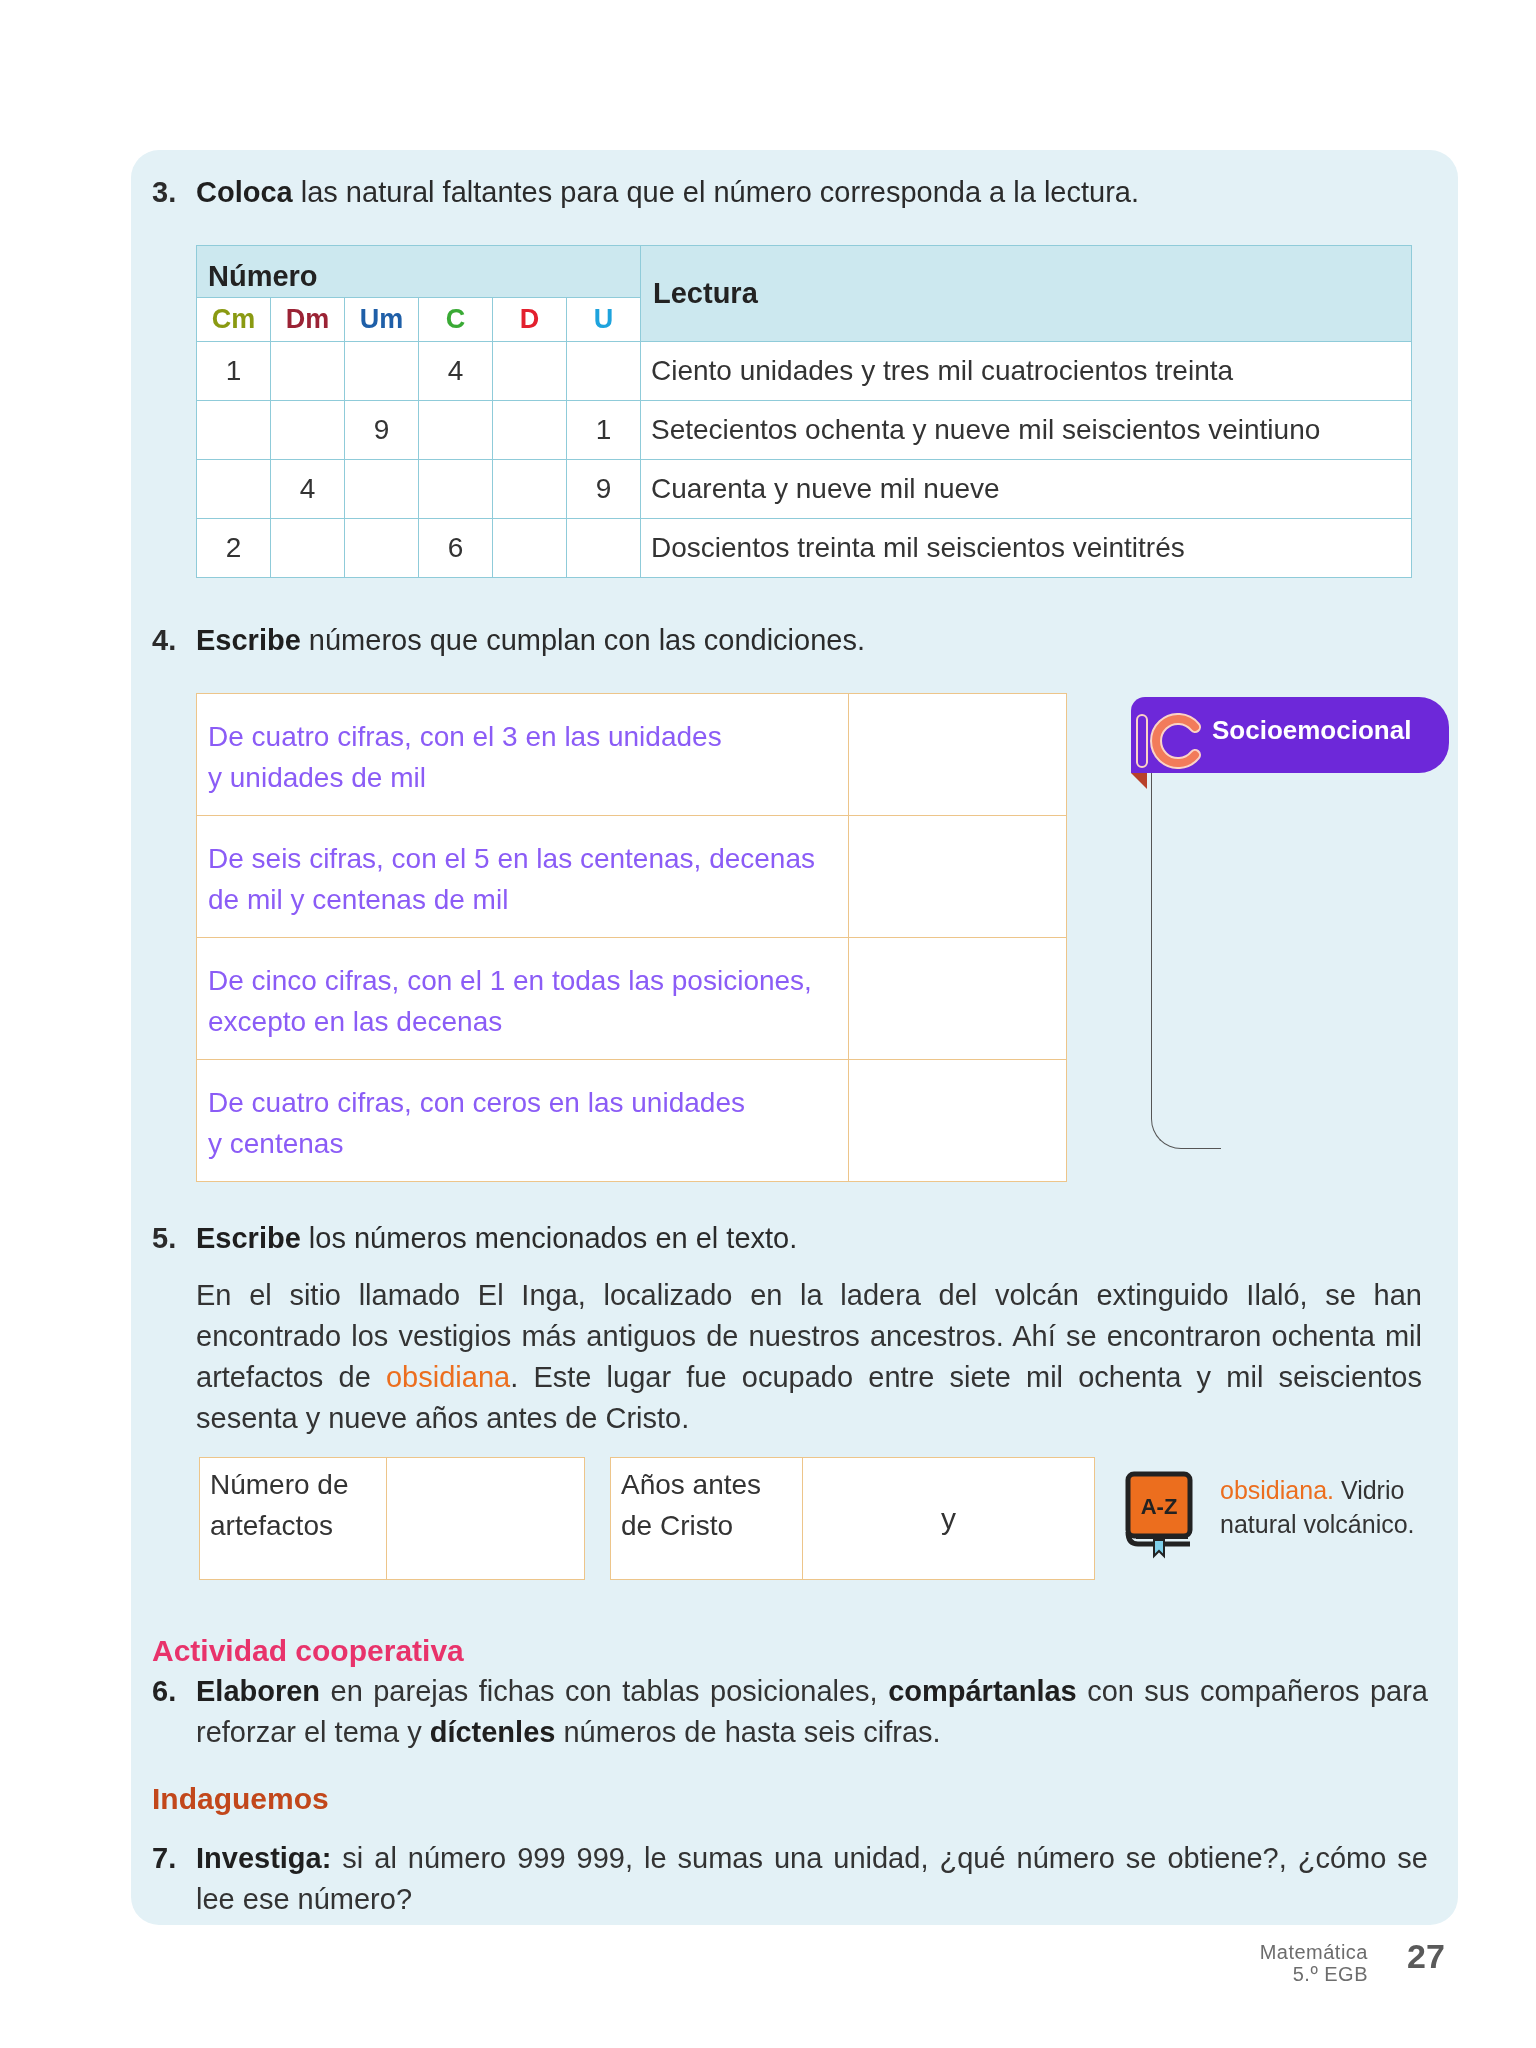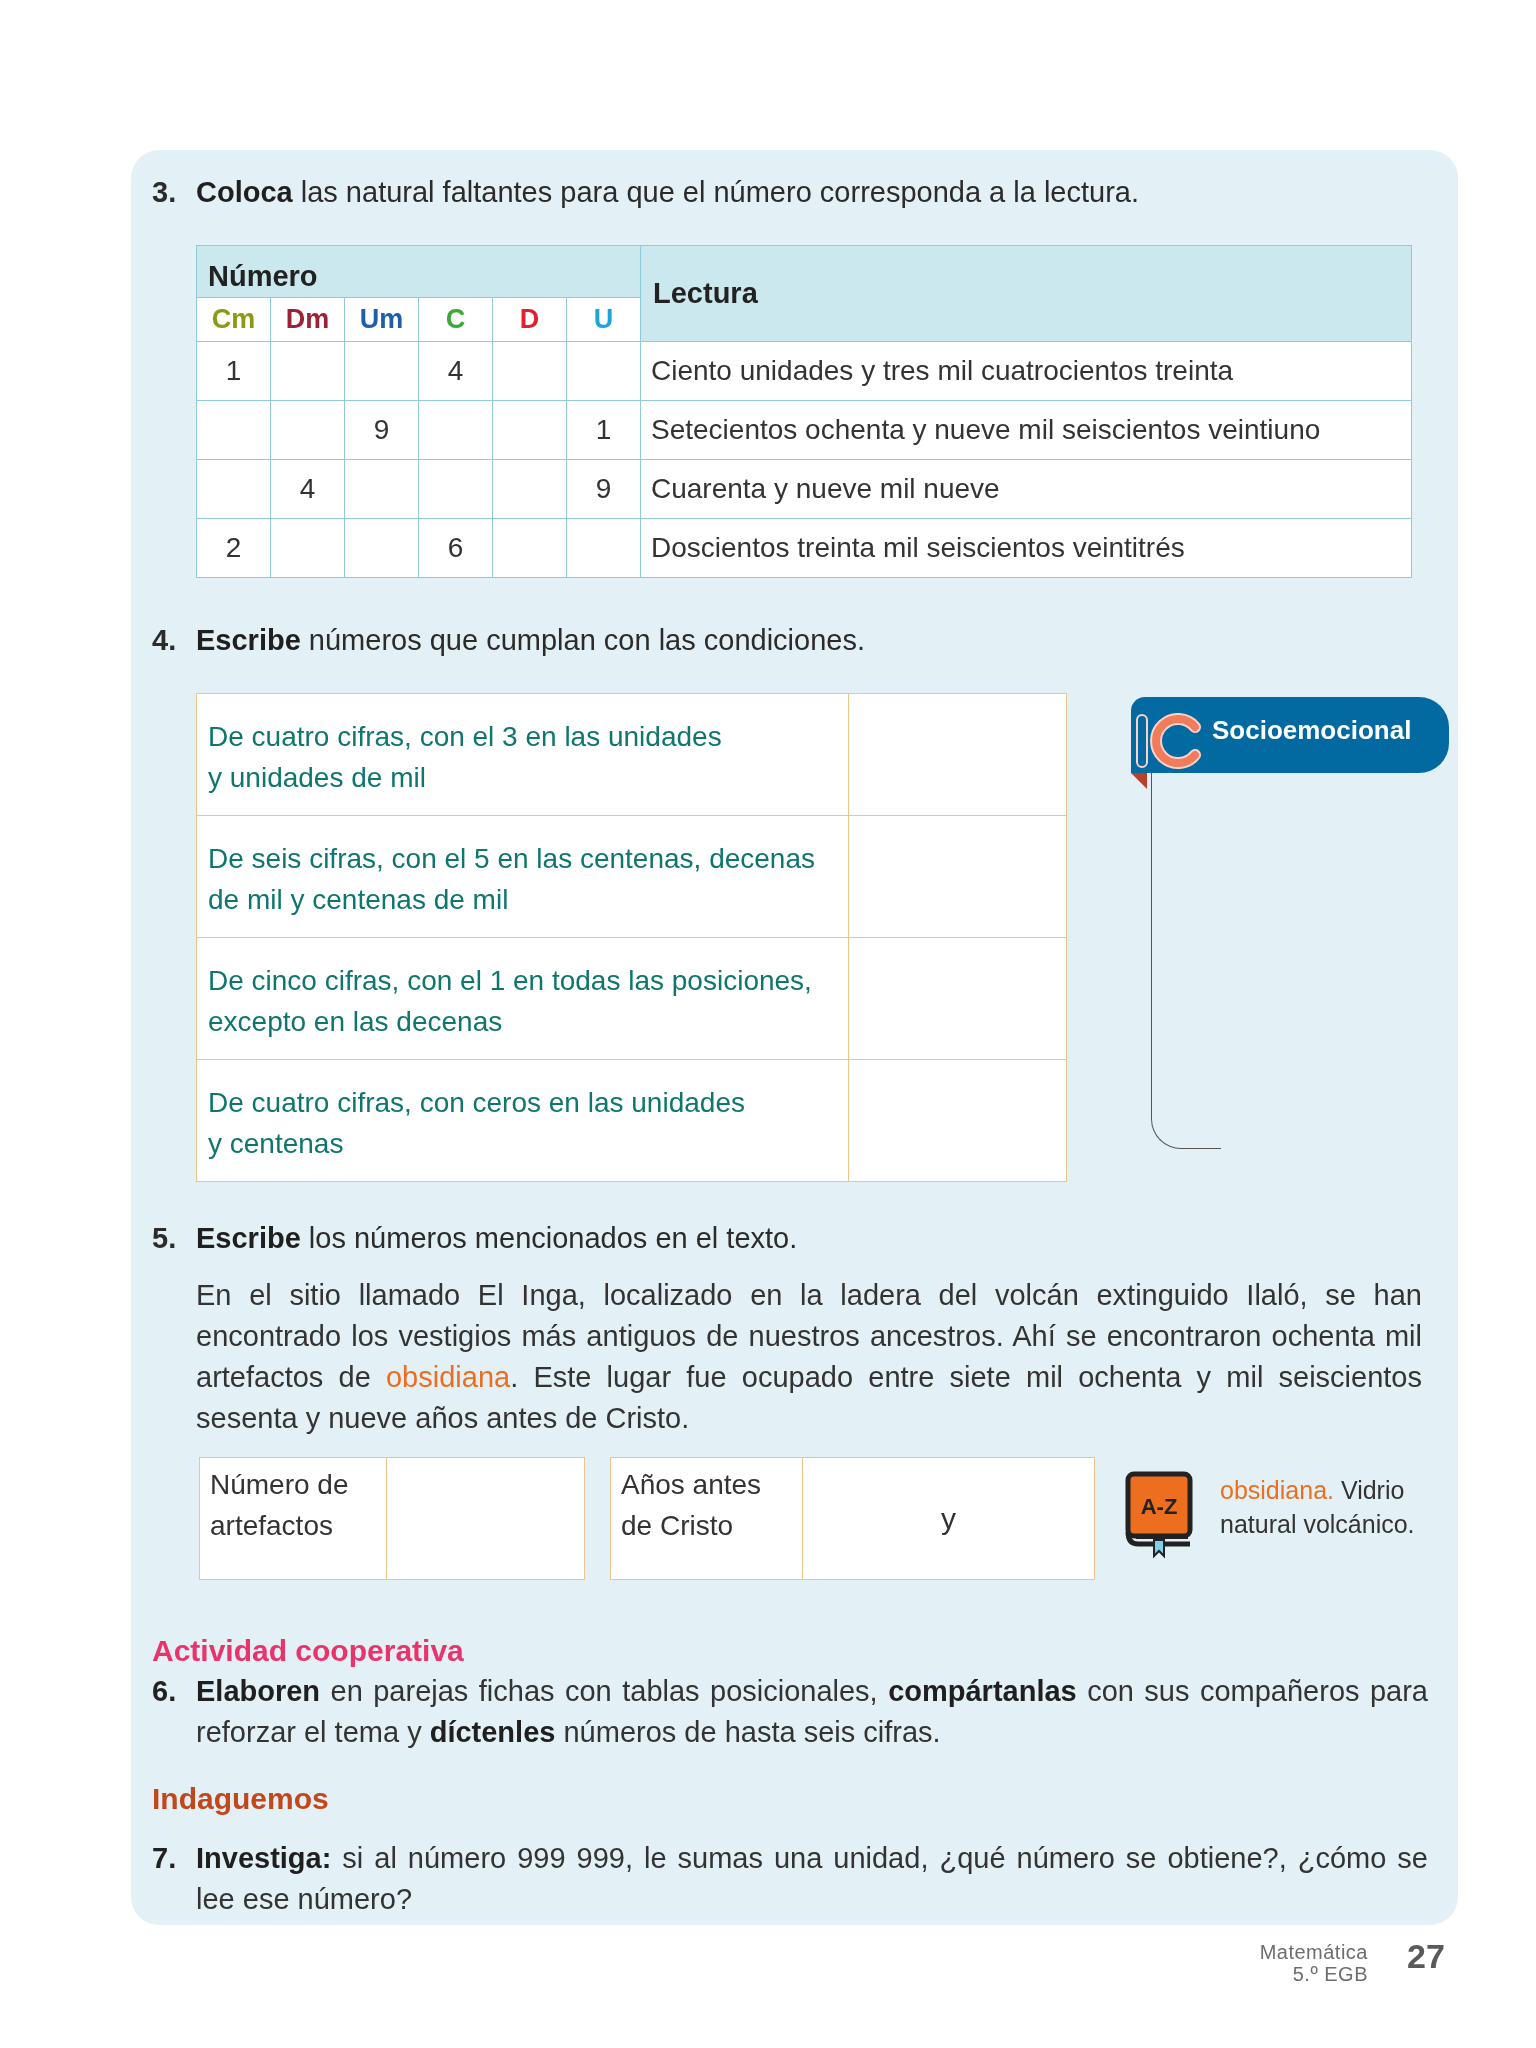--- a/index.html
+++ b/index.html
@@ -23,21 +23,21 @@
   .t3 td, .t3 th { border: 1.5px solid #8fcbd9; }
   .t3 .hdr { background: #cce8ef; }
   .t3 .hdr-numero { height: 52px; text-align: left; padding-left: 11px; font-size: 29px; font-weight: bold; color: #222; vertical-align: bottom; padding-bottom: 4px; border-bottom: 1.5px solid #8fcbd9; }
   .t3 .hdr-lectura { text-align: left; padding-left: 12px; font-size: 29px; font-weight: bold; color: #222; }
   .t3 .pos { background: #ffffff; height: 44px; width: 74px; text-align: center; font-size: 27px; font-weight: bold; }
   .t3 .cell { background: #ffffff; height: 59px; width: 74px; text-align: center; font-size: 28px; color: #333; }
   .t3 .lect { background: #ffffff; text-align: left; padding-left: 10px; font-size: 28px; color: #333; }
 
   
   .t4 { position: absolute; left: 196px; top: 693px; width: 871px; border-collapse: collapse; background: #fff; }
-  .t4 td { border: 1.5px solid #edc58a; height: 122px; font-size: 28px; color: #0f766e; line-height: 41px; }
+  .t4 td { border: 1.5px solid #edc58a; height: 122px; font-size: 28px; color: #8b5cf6; line-height: 41px; }
   .t4 .cond { width: 653px; padding: 4px 12px 0 11px; vertical-align: middle; }
   .t4 .ans { width: 218px; }
 
   
   .socio { position: absolute; left: 1131px; top: 697px; width: 318px; height: 458px; }
   .socio-tab {
     position: absolute; left: 0; top: 0; width: 318px; height: 76px;
     background: #f27b5b; border-radius: 14px 30px 30px 0;
   }
   .socio-logo { position: absolute; left: 4px; top: 16px; width: 70px; height: 56px; }
@@ -179,21 +179,21 @@
         <td class="cond">
           <div>De cuatro cifras, con ceros en las unidades</div>
           <div>y centenas</div>
         </td>
         <td class="ans"></td>
       </tr>
     </tbody>
 </table>
 
 <div class="socio">
-  <div class="socio-tab" style="background: #0369a1;">
+  <div class="socio-tab" style="background: #6d28d9;">
     <svg class="socio-logo" viewBox="0 0 70 56">
       <rect x="2" y="2" width="10" height="52" rx="5" fill="none" stroke="#fbd3c6" stroke-width="2"></rect>
       <path d="M60 14 A22 22 0 1 0 60 42" fill="none" stroke="#fbd3c6" stroke-width="12" stroke-linecap="round"></path>
       <path d="M60 14 A22 22 0 1 0 60 42" fill="none" stroke="#f27b5b" stroke-width="8" stroke-linecap="round"></path>
     </svg>
     <span class="socio-title">Socioemocional</span>
   </div>
   <div class="socio-fold"></div>
   <div class="socio-line"></div>
 </div>

